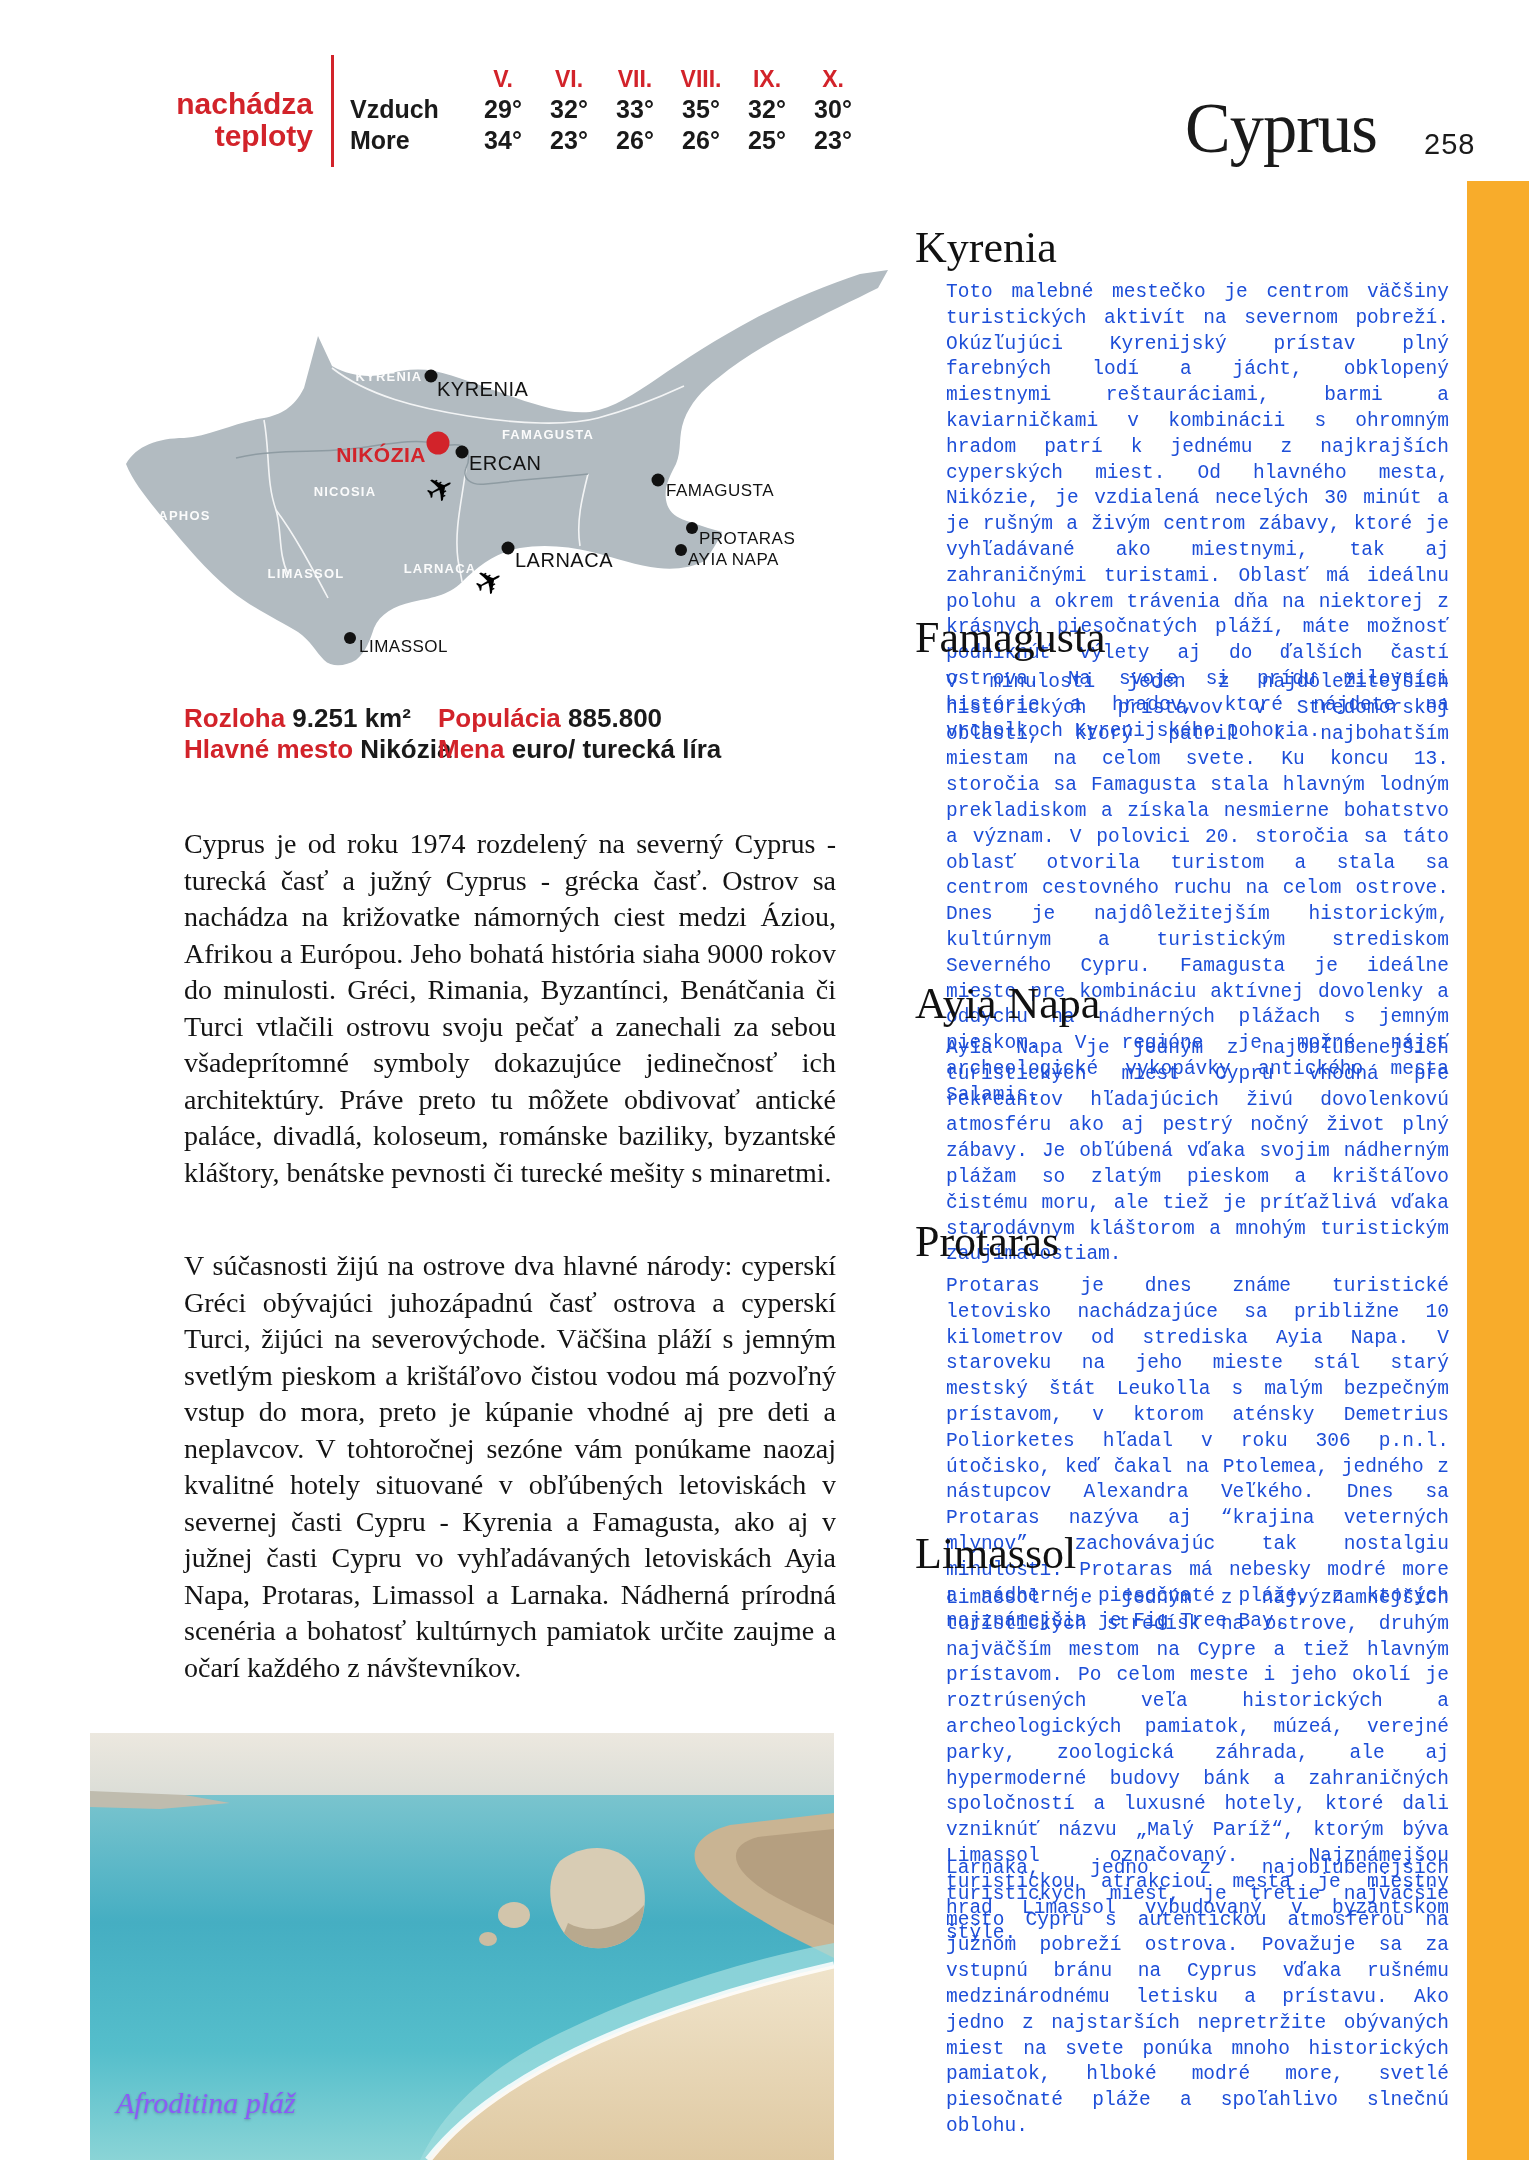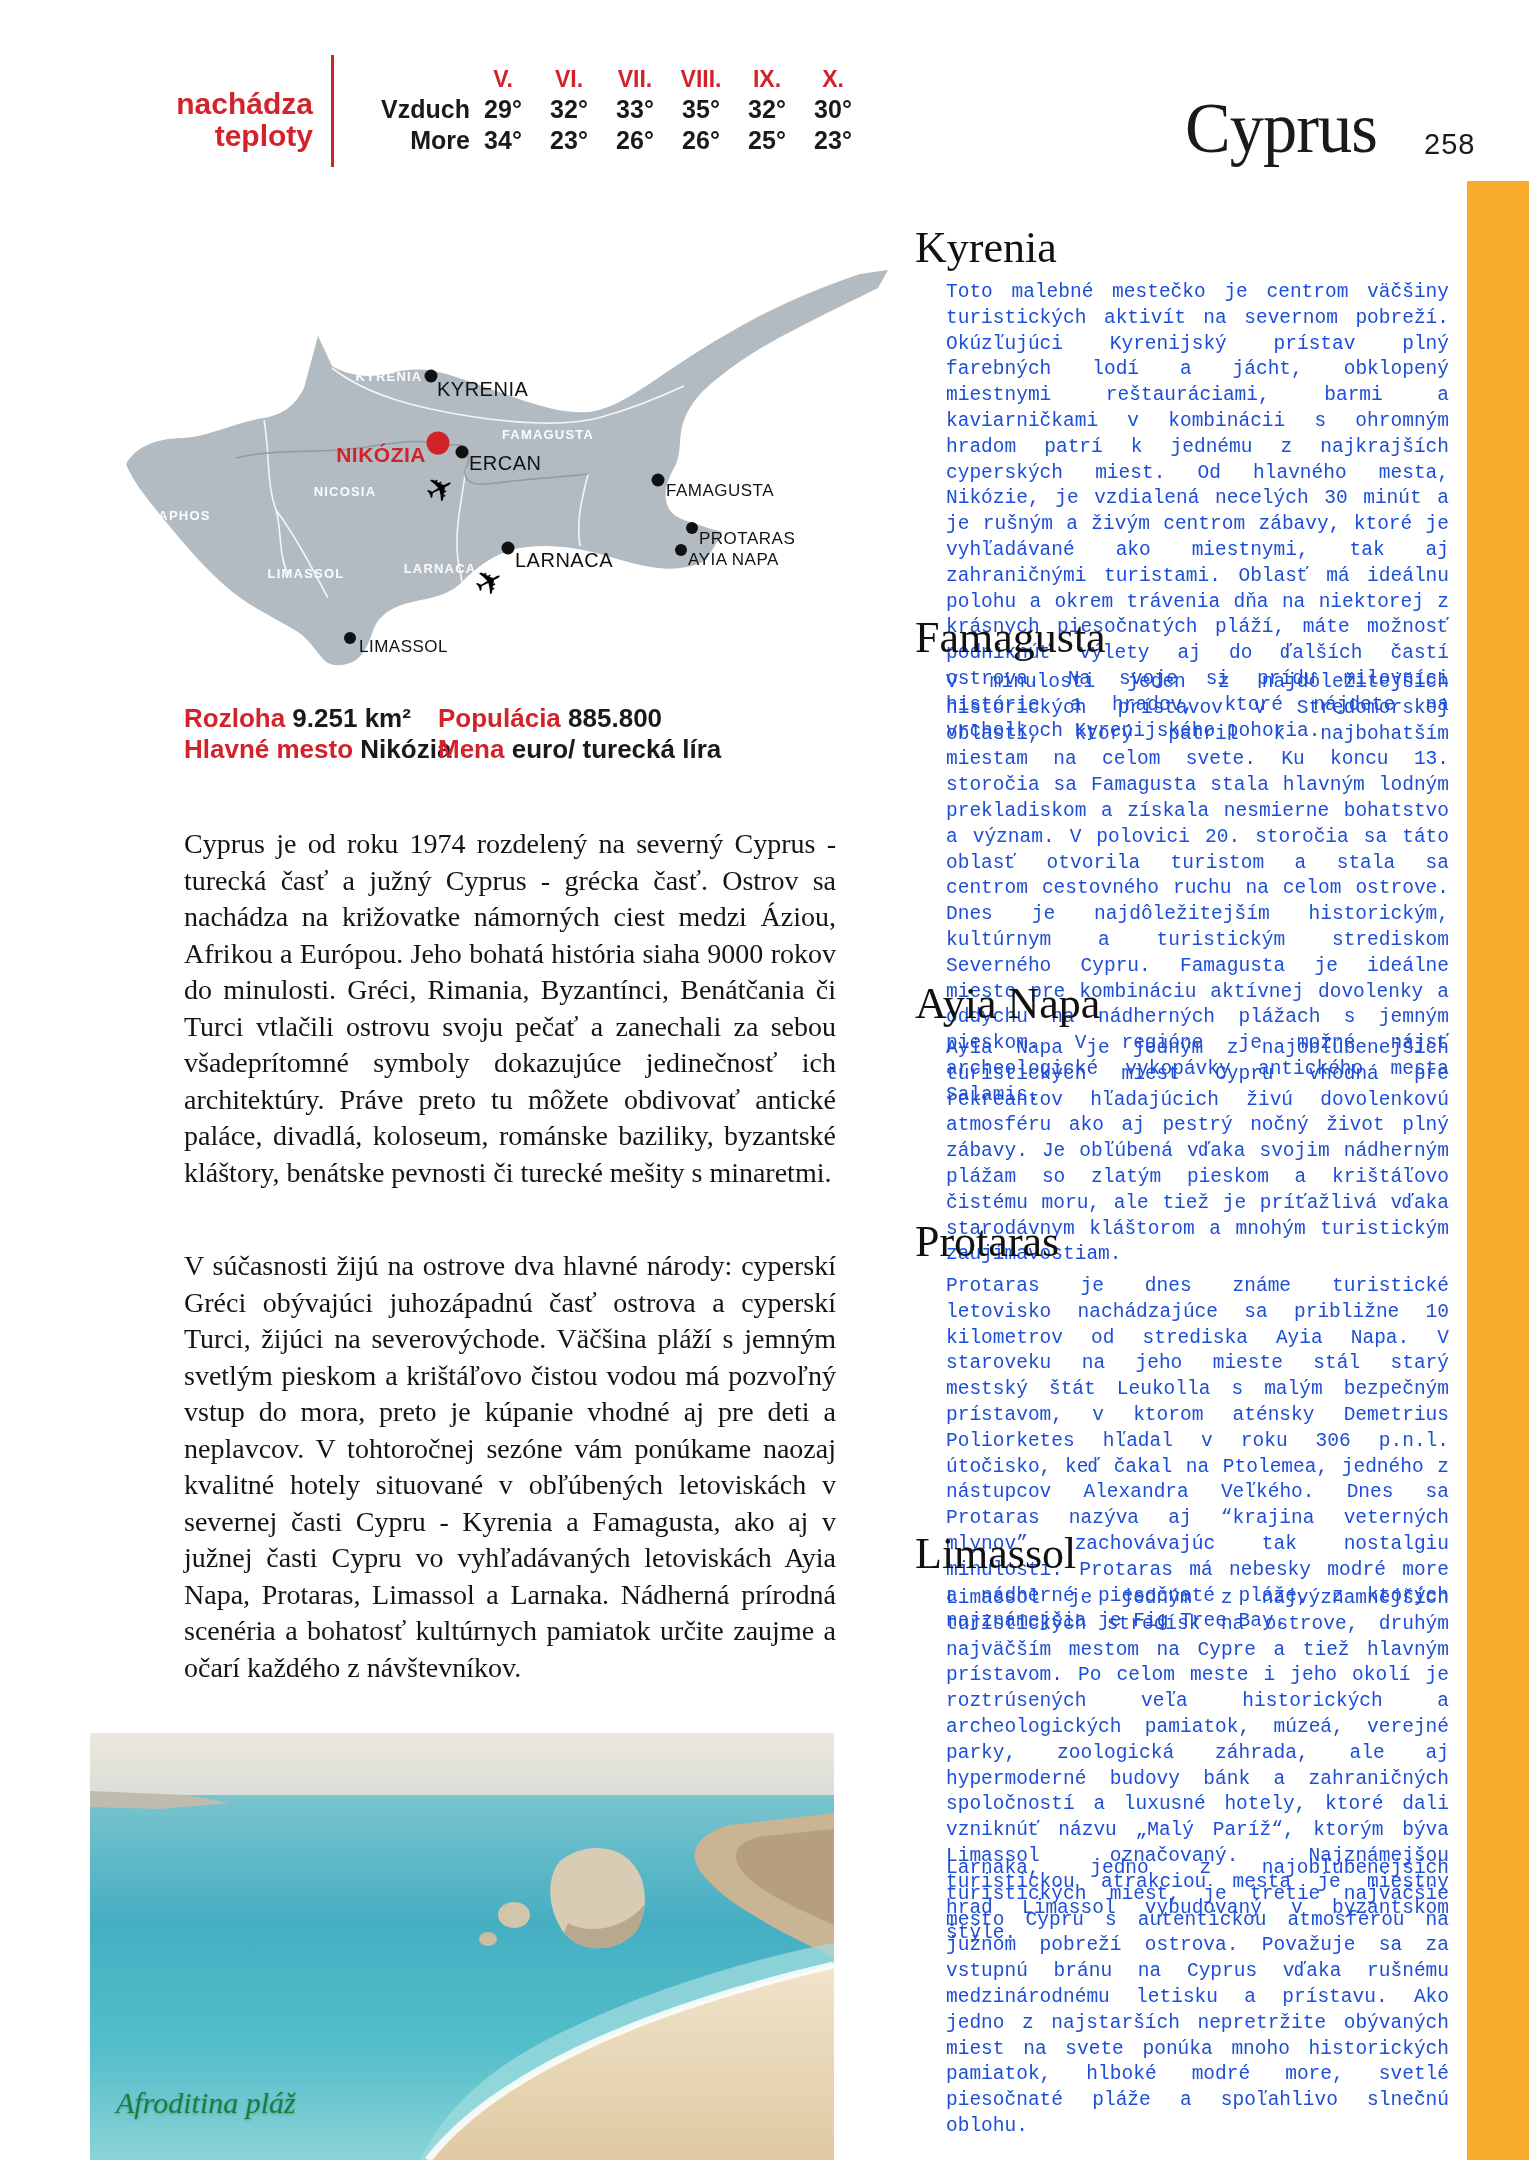--- a/index.html
+++ b/index.html
@@ -4,21 +4,21 @@
 <style>
   html,body{margin:0;padding:0;background:#888;}
   .page{position:relative;width:1529px;height:2160px;background:#ffffff;overflow:hidden;
         font-family:"Liberation Sans",sans-serif;color:#1a1a1a;}
   
   .temp-label{position:absolute;right:1216px;top:88px;text-align:right;
               font-weight:bold;font-size:30px;line-height:32px;color:#d2232a;}
   .temp-rule{position:absolute;left:331px;top:55px;width:3px;height:112px;background:#d2232a;}
   .temp-table{position:absolute;left:350px;top:62px;font-weight:bold;font-size:25px;}
   .temp-row{display:flex;height:31px;align-items:flex-end;}
-  .temp-row .rlabel{width:120px;text-align:right;}
+  .temp-row .rlabel{width:120px;text-align:left;}
   .temp-row .cell{width:66px;text-align:center;}
   .temp-row.months .cell{color:#d2232a;font-size:23px;}
   
   .title{position:absolute;left:1185px;top:92px;font-family:"Liberation Serif",serif;
          font-size:72px;line-height:72px;letter-spacing:-1px;transform:scaleX(.95);transform-origin:left;}
   .pageno{position:absolute;left:1424px;top:128px;font-size:29px;letter-spacing:1px;}
   
   .orange-bar{position:absolute;left:1467px;top:181px;width:62px;height:1979px;background:#f8ac2b;}
   
   .map{position:absolute;left:118px;top:268px;width:790px;height:414px;}
@@ -40,21 +40,21 @@
   
   .section{position:absolute;left:915px;width:534px;}
   .section h2{margin:0;font-family:"Liberation Serif",serif;font-weight:normal;
               font-size:44px;line-height:48px;color:#111;}
   .section p{margin:8px 0 0 0;padding-left:31px;font-size:19.5px;line-height:25.8px;
              text-align:justify;color:#1d4ed8;font-family:Liberation Mono, monospace;}
   
   .photo{position:absolute;left:90px;top:1733px;width:744px;height:427px;overflow:hidden;}
   .photo svg{display:block;}
   .caption{position:absolute;left:26px;bottom:40px;font-family:"Liberation Serif",serif;
-           font-style:italic;font-size:30px;color:#15803d;text-shadow:0 1px 3px rgba(0,0,0,.25);}
+           font-style:italic;font-size:30px;color:#8b5cf6;text-shadow:0 1px 3px rgba(0,0,0,.25);}
 </style>
 </head>
 <body>
 
 <div class="page">
 
   <div class="temp-label">
     <div>nachádza</div>
     <div>teploty</div>
   </div>

